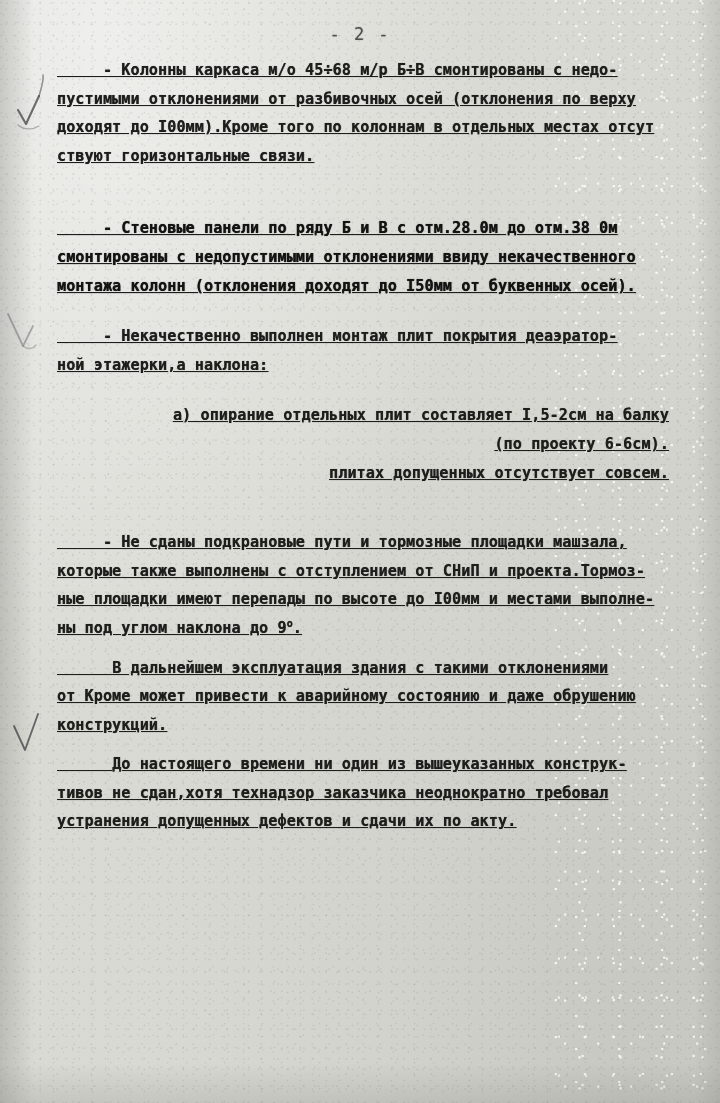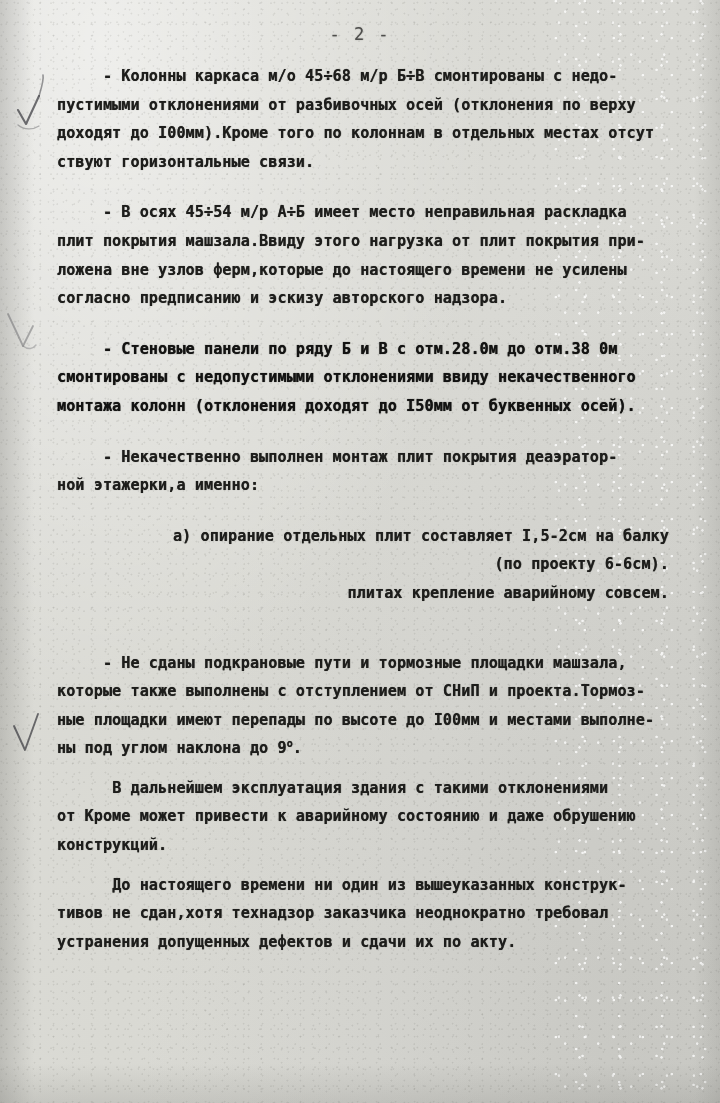--- a/index.html
+++ b/index.html
@@ -54,24 +54,25 @@
     background:linear-gradient(0deg,rgba(120,120,115,.20),rgba(120,120,115,0));pointer-events:none;}
 
   
   .page-number{
     position:absolute;top:24px;left:0;width:720px;text-align:center;
     font-size:17px;letter-spacing:2px;color:#4e4e4c;font-weight:400;
     text-shadow:0 0 1.2px rgba(90,90,88,.55);
   }
 
   #body-text{
-    position:absolute;top:62px;left:57px;width:612px;
+    position:absolute;top:56px;left:57px;width:612px;
     font-size:15.1px;line-height:28.6px;letter-spacing:.1px;
     color:#1d1d1b;font-weight:700;
     text-shadow:0 0 .7px rgba(40,40,38,.75), .35px .25px .5px rgba(70,70,66,.40);
+    text-decoration:underline;
   }
   .para{margin:0;white-space:pre-wrap;}
   .gap-s{height:11px;}
   .gap-m{height:22px;}
   .gap-l{height:30px;}
 
   .indent-list{padding-left:80px;}
   .list-line{white-space:pre-wrap;}
   .hang{display:block;padding-left:34px;text-indent:-34px;text-align:right;}
 
@@ -98,39 +99,35 @@
   <div class="page-number">- 2 -</div>
 
   <div id="body-text">
 
     <p class="para">     - Колонны каркаса м/о 45÷68 м/р Б÷В смонтированы с недо-
 пустимыми отклонениями от разбивочных осей (отклонения по верху
 доходят до I00мм).Кроме того по колоннам в отдельных местах отсут
 ствуют горизонтальные связи.</p>
     <div class="gap-m"></div>
 
-    <p class="para">     - В осях 45÷54 м/р А÷Б имеет место неправильная раскладка
-плит покрытия машзала.Ввиду этого нагрузка от плит покрытия при-
-ложена вне узлов ферм,которые до настоящего времени не усилены
-согласно предписанию и эскизу авторского надзора.</p>
     <div class="gap-m"></div>
 
     <p class="para heavy">     - Стеновые панели по ряду Б и В с отм.28.0м до отм.38 0м
 смонтированы с недопустимыми отклонениями ввиду некачественного
 монтажа колонн (отклонения доходят до I50мм от буквенных осей).</p>
     <div class="gap-m"></div>
 
     <p class="para">     - Некачественно выполнен монтаж плит покрытия деаэратор-
-ной этажерки,а именно:</p>
+ной этажерки,а наклона:</p>
     <div class="gap-m"></div>
 
     <div class="indent-list">
       <div class="list-line hang"><span>а) опирание отдельных плит составляет I,5-2см на балку</span></div>
       <div class="list-line hang"><span style="padding-left:34px">(по проекту 6-6см).</span></div>
-      <div class="list-line hang"><span style="padding-left:34px">плитах крепление аварийному совсем.</span></div>
+      <div class="list-line hang"><span style="padding-left:34px">плитах допущенных отсутствует совсем.</span></div>
     </div>
 
     <div class="gap-l"></div>
 
     <div class="gap-s"></div>
 
     <p class="para"><span>     - Не сданы подкрановые пути и тормозные площадки машзала,
 которые также выполнены с отступлением от СНиП и проекта.Тормоз-
 ные площадки имеют перепады по высоте до I00мм и местами выполне-
 ны под углом наклона до 9</span><sup class="deg">о</sup><span>.</span></p>

